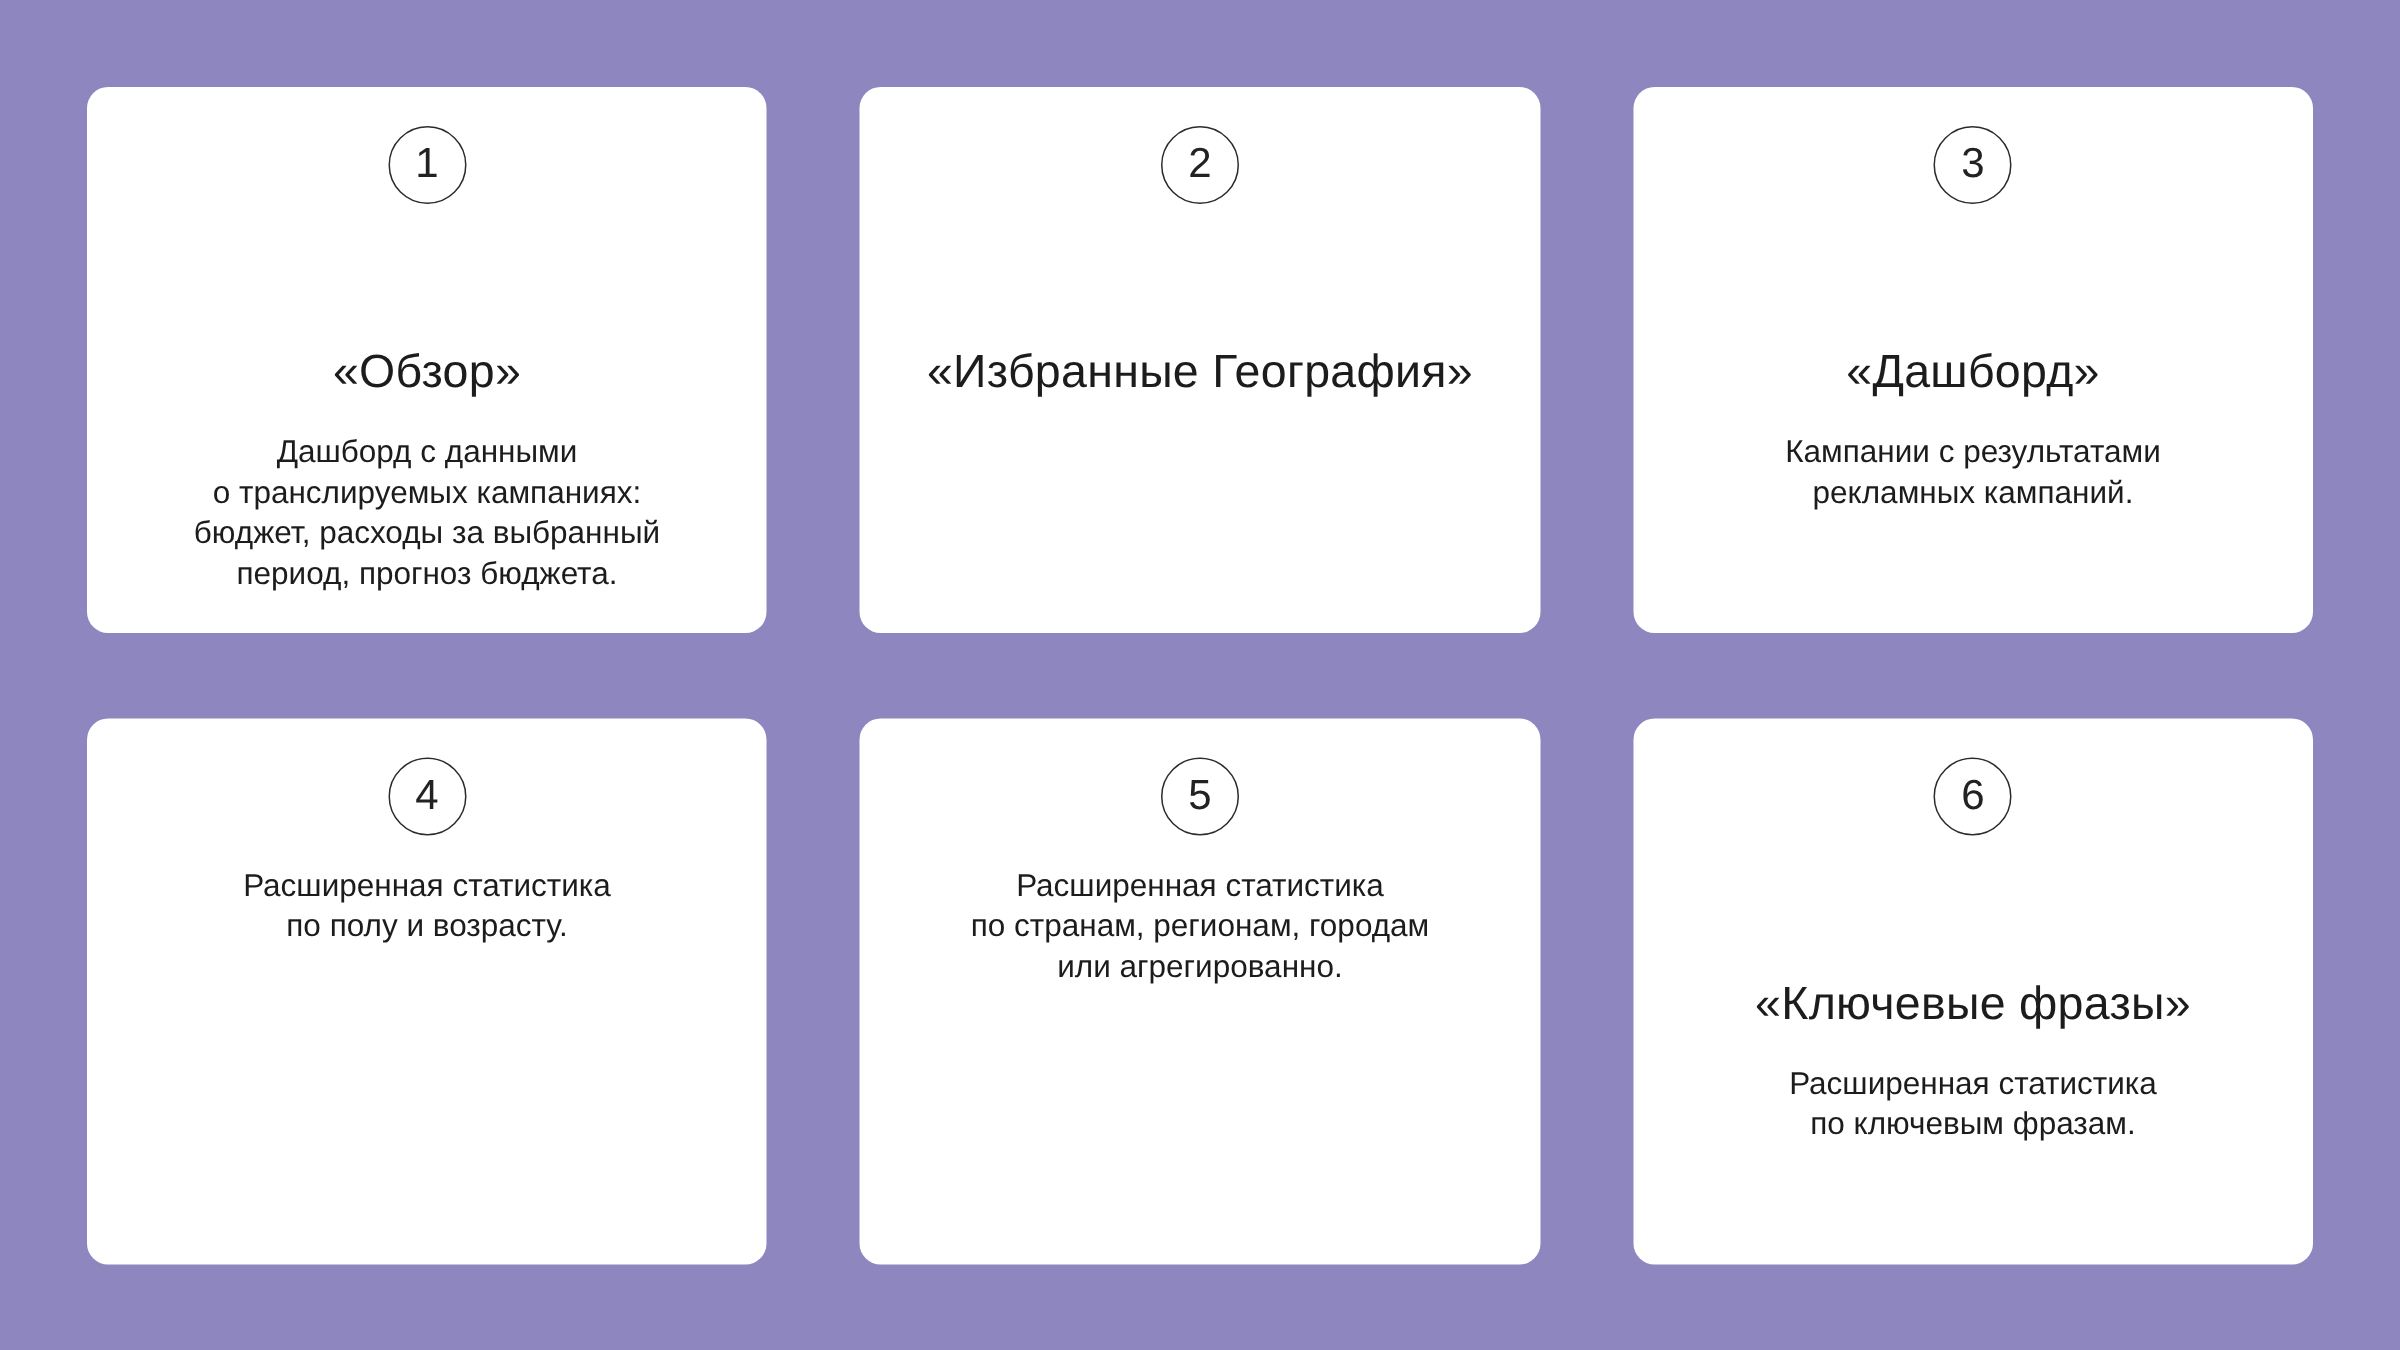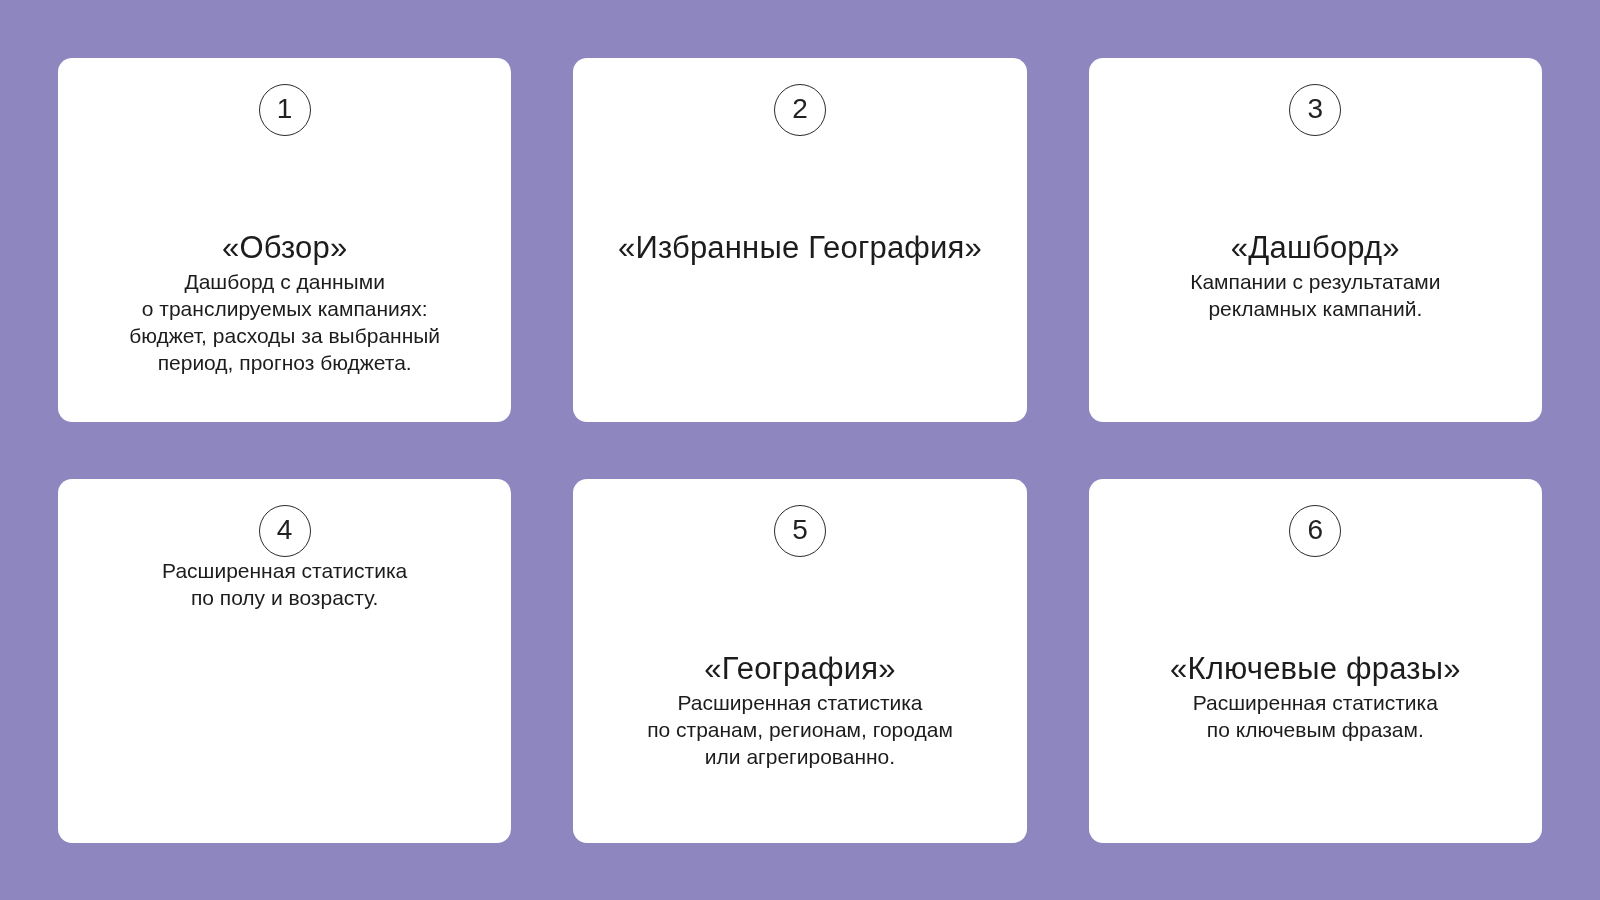--- a/index.html
+++ b/index.html
@@ -53,21 +53,21 @@
   .card-title {
     margin: 92px 0 0 0;
     font-size: 31px;
     font-weight: 400;
     color: #1C1C1C;
     text-align: center;
     line-height: 40px;
     letter-spacing: 0.2px;
   }
   .card-desc {
-    margin: 0 0 0 0;
+    margin: 20px 0 0 0;
     font-size: 21px;
     font-weight: 400;
     color: #1C1C1C;
     text-align: center;
     line-height: 27px;
     white-space: pre-line;
   }
 </style>
 </head>
 <body>
@@ -106,21 +106,20 @@
       <span>4</span>
     </div>
     <p class="card-desc">Расширенная статистика
 по полу и возрасту.</p>
   </div>
 
   <div class="card">
     <div class="badge">
       <span>5</span>
     </div>
-    <h2 class="card-title">«География»</h2>
     <p class="card-desc">Расширенная статистика
 по странам, регионам, городам
 или агрегированно.</p>
   </div>
 
   <div class="card">
     <div class="badge">
       <span>6</span>
     </div>
     <h2 class="card-title">«Ключевые фразы»</h2>

